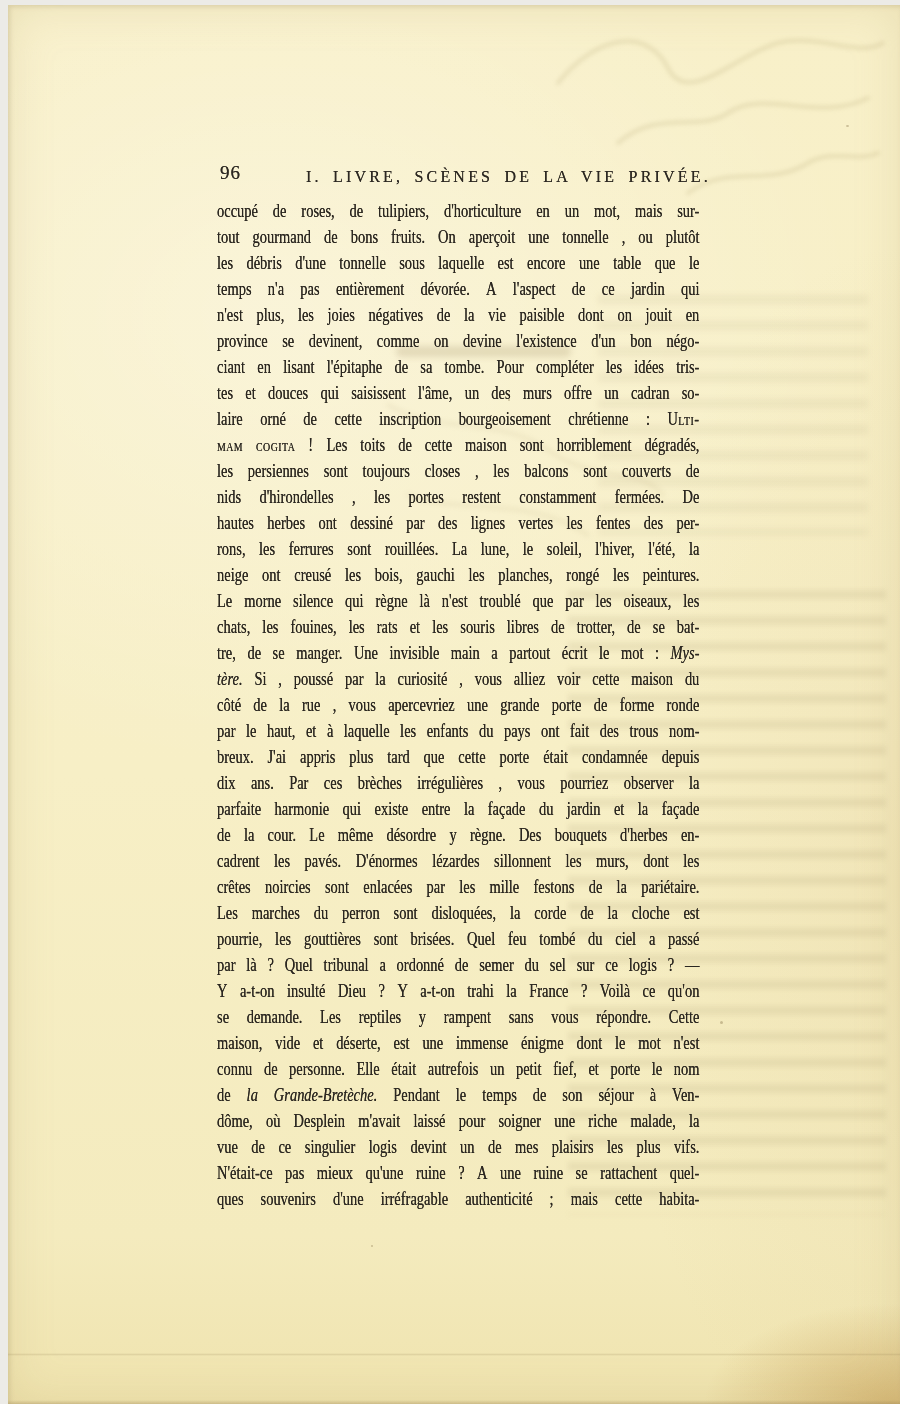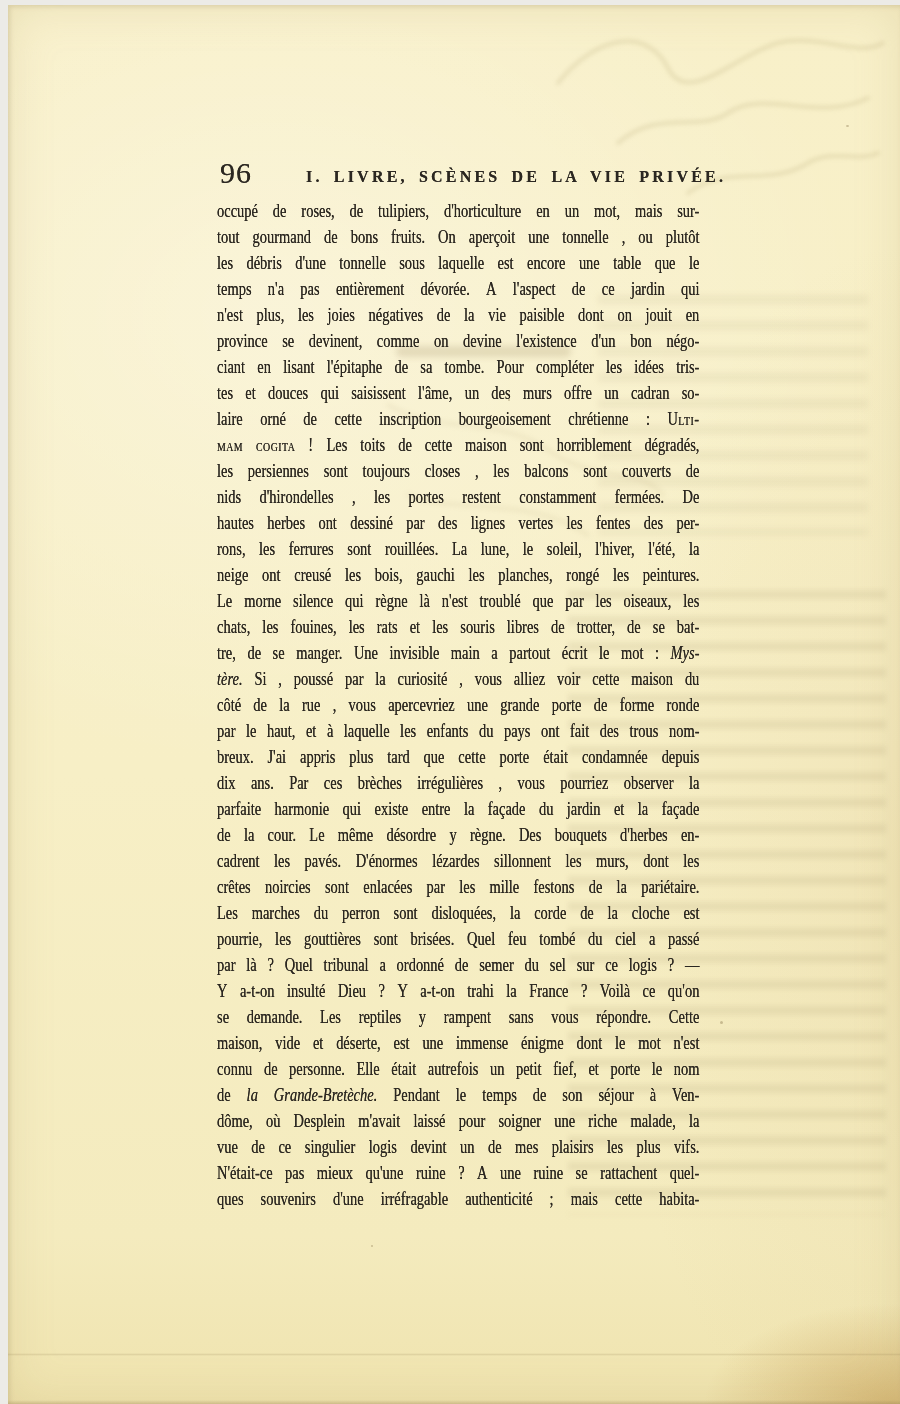--- a/index.html
+++ b/index.html
@@ -16,27 +16,27 @@
       radial-gradient(260px 140px at 99% 100%, rgba(193,150,74,0.55), rgba(193,150,74,0) 72%),
       radial-gradient(420px 900px at 100% 62%, rgba(216,190,130,0.20), rgba(216,190,130,0) 70%),
       radial-gradient(900px 700px at 30% 22%, rgba(255,255,255,0.30), rgba(255,255,255,0) 65%),
       linear-gradient(180deg,#f8f0c9 0%,#f7efc6 55%,#f4ebbe 88%,#efe3ae 100%);
     box-shadow:
       inset 0 0 46px rgba(186,164,104,0.22),
       inset 2px 2px 4px rgba(150,135,95,0.25);
   }
   .folio{
     position:absolute;left:212px;top:155px;
-    font-size:30px;line-height:26px;color:#2b2721;
+    font-size:19px;line-height:26px;color:#2b2721;
     text-shadow:0 0 .5px rgba(43,39,33,.85);
     letter-spacing:1px;
   }
   .running-header{
     position:absolute;left:298px;top:162px;
-    font-size:16px;font-weight:bold;line-height:20px;
+    font-size:16px;font-weight:normal;line-height:20px;
     letter-spacing:3.2px;word-spacing:4px;
     color:#2b2721;text-shadow:0 0 .5px rgba(43,39,33,.8);
     white-space:nowrap;
   }
   .text-block{
     position:absolute;left:209px;top:193px;width:634px;
     transform:scaleX(0.761);transform-origin:0 0;
     color:#2b2721;font-size:19px;
   }
   .line{

